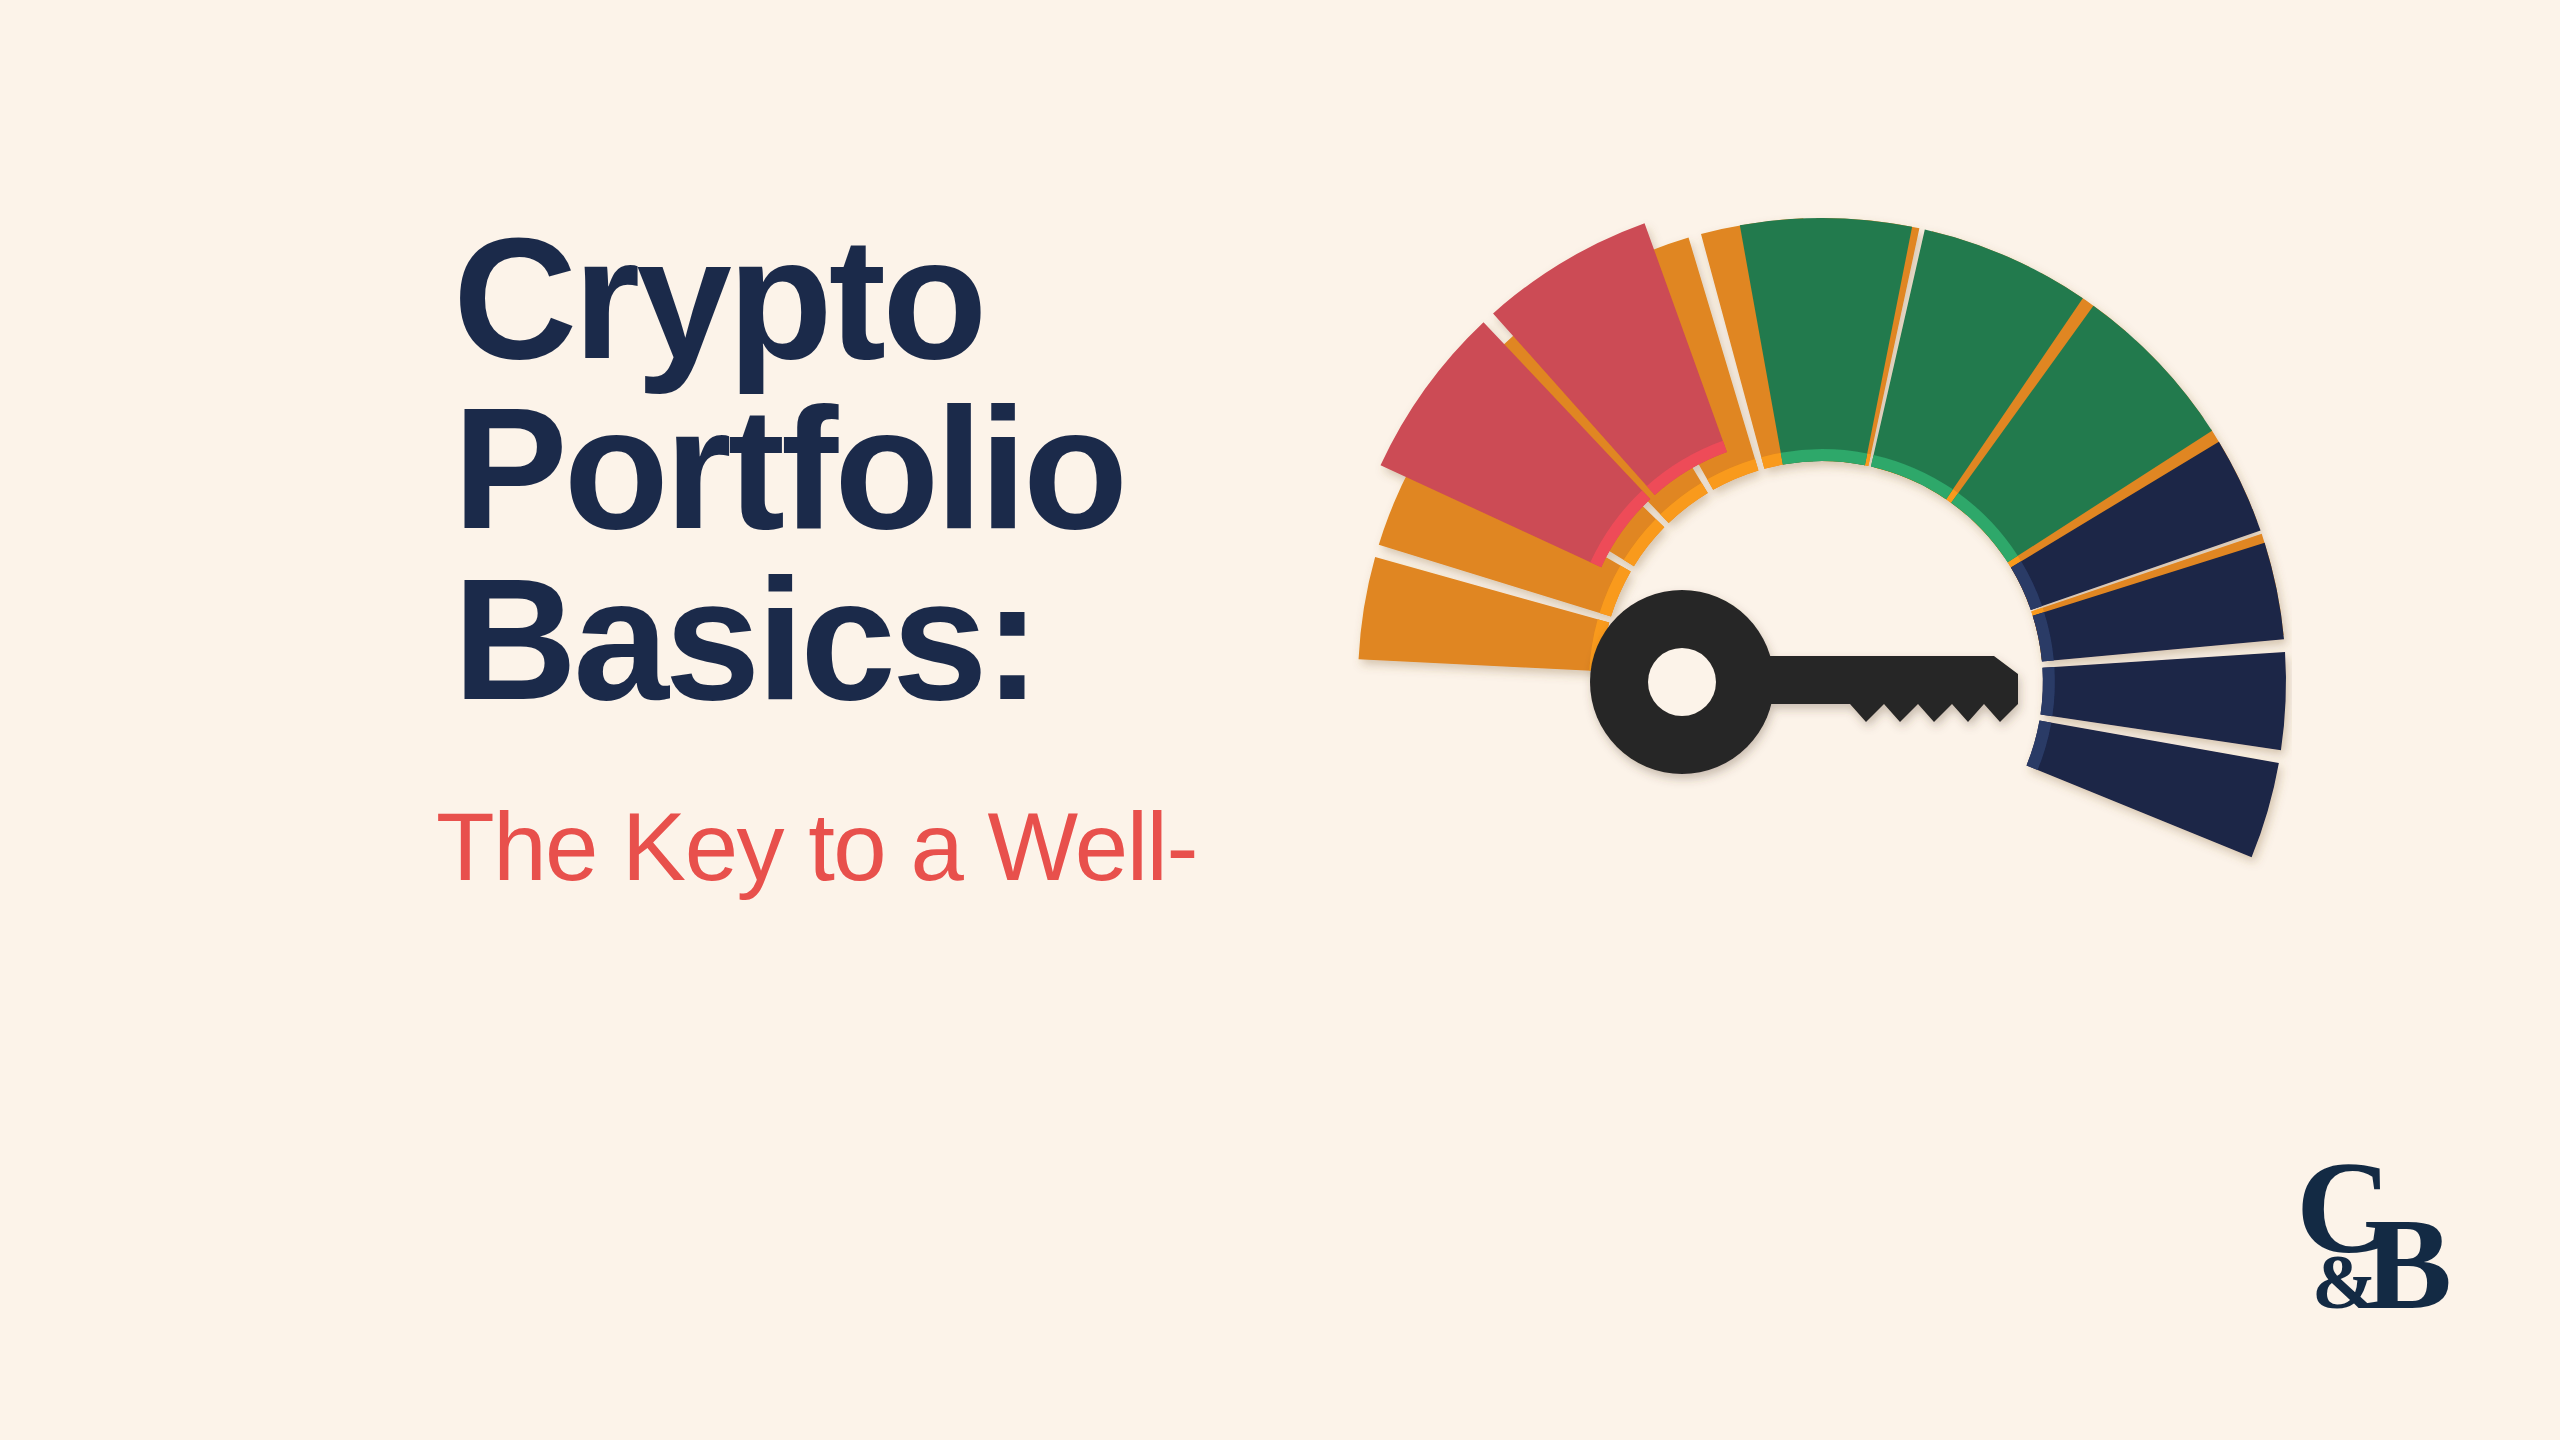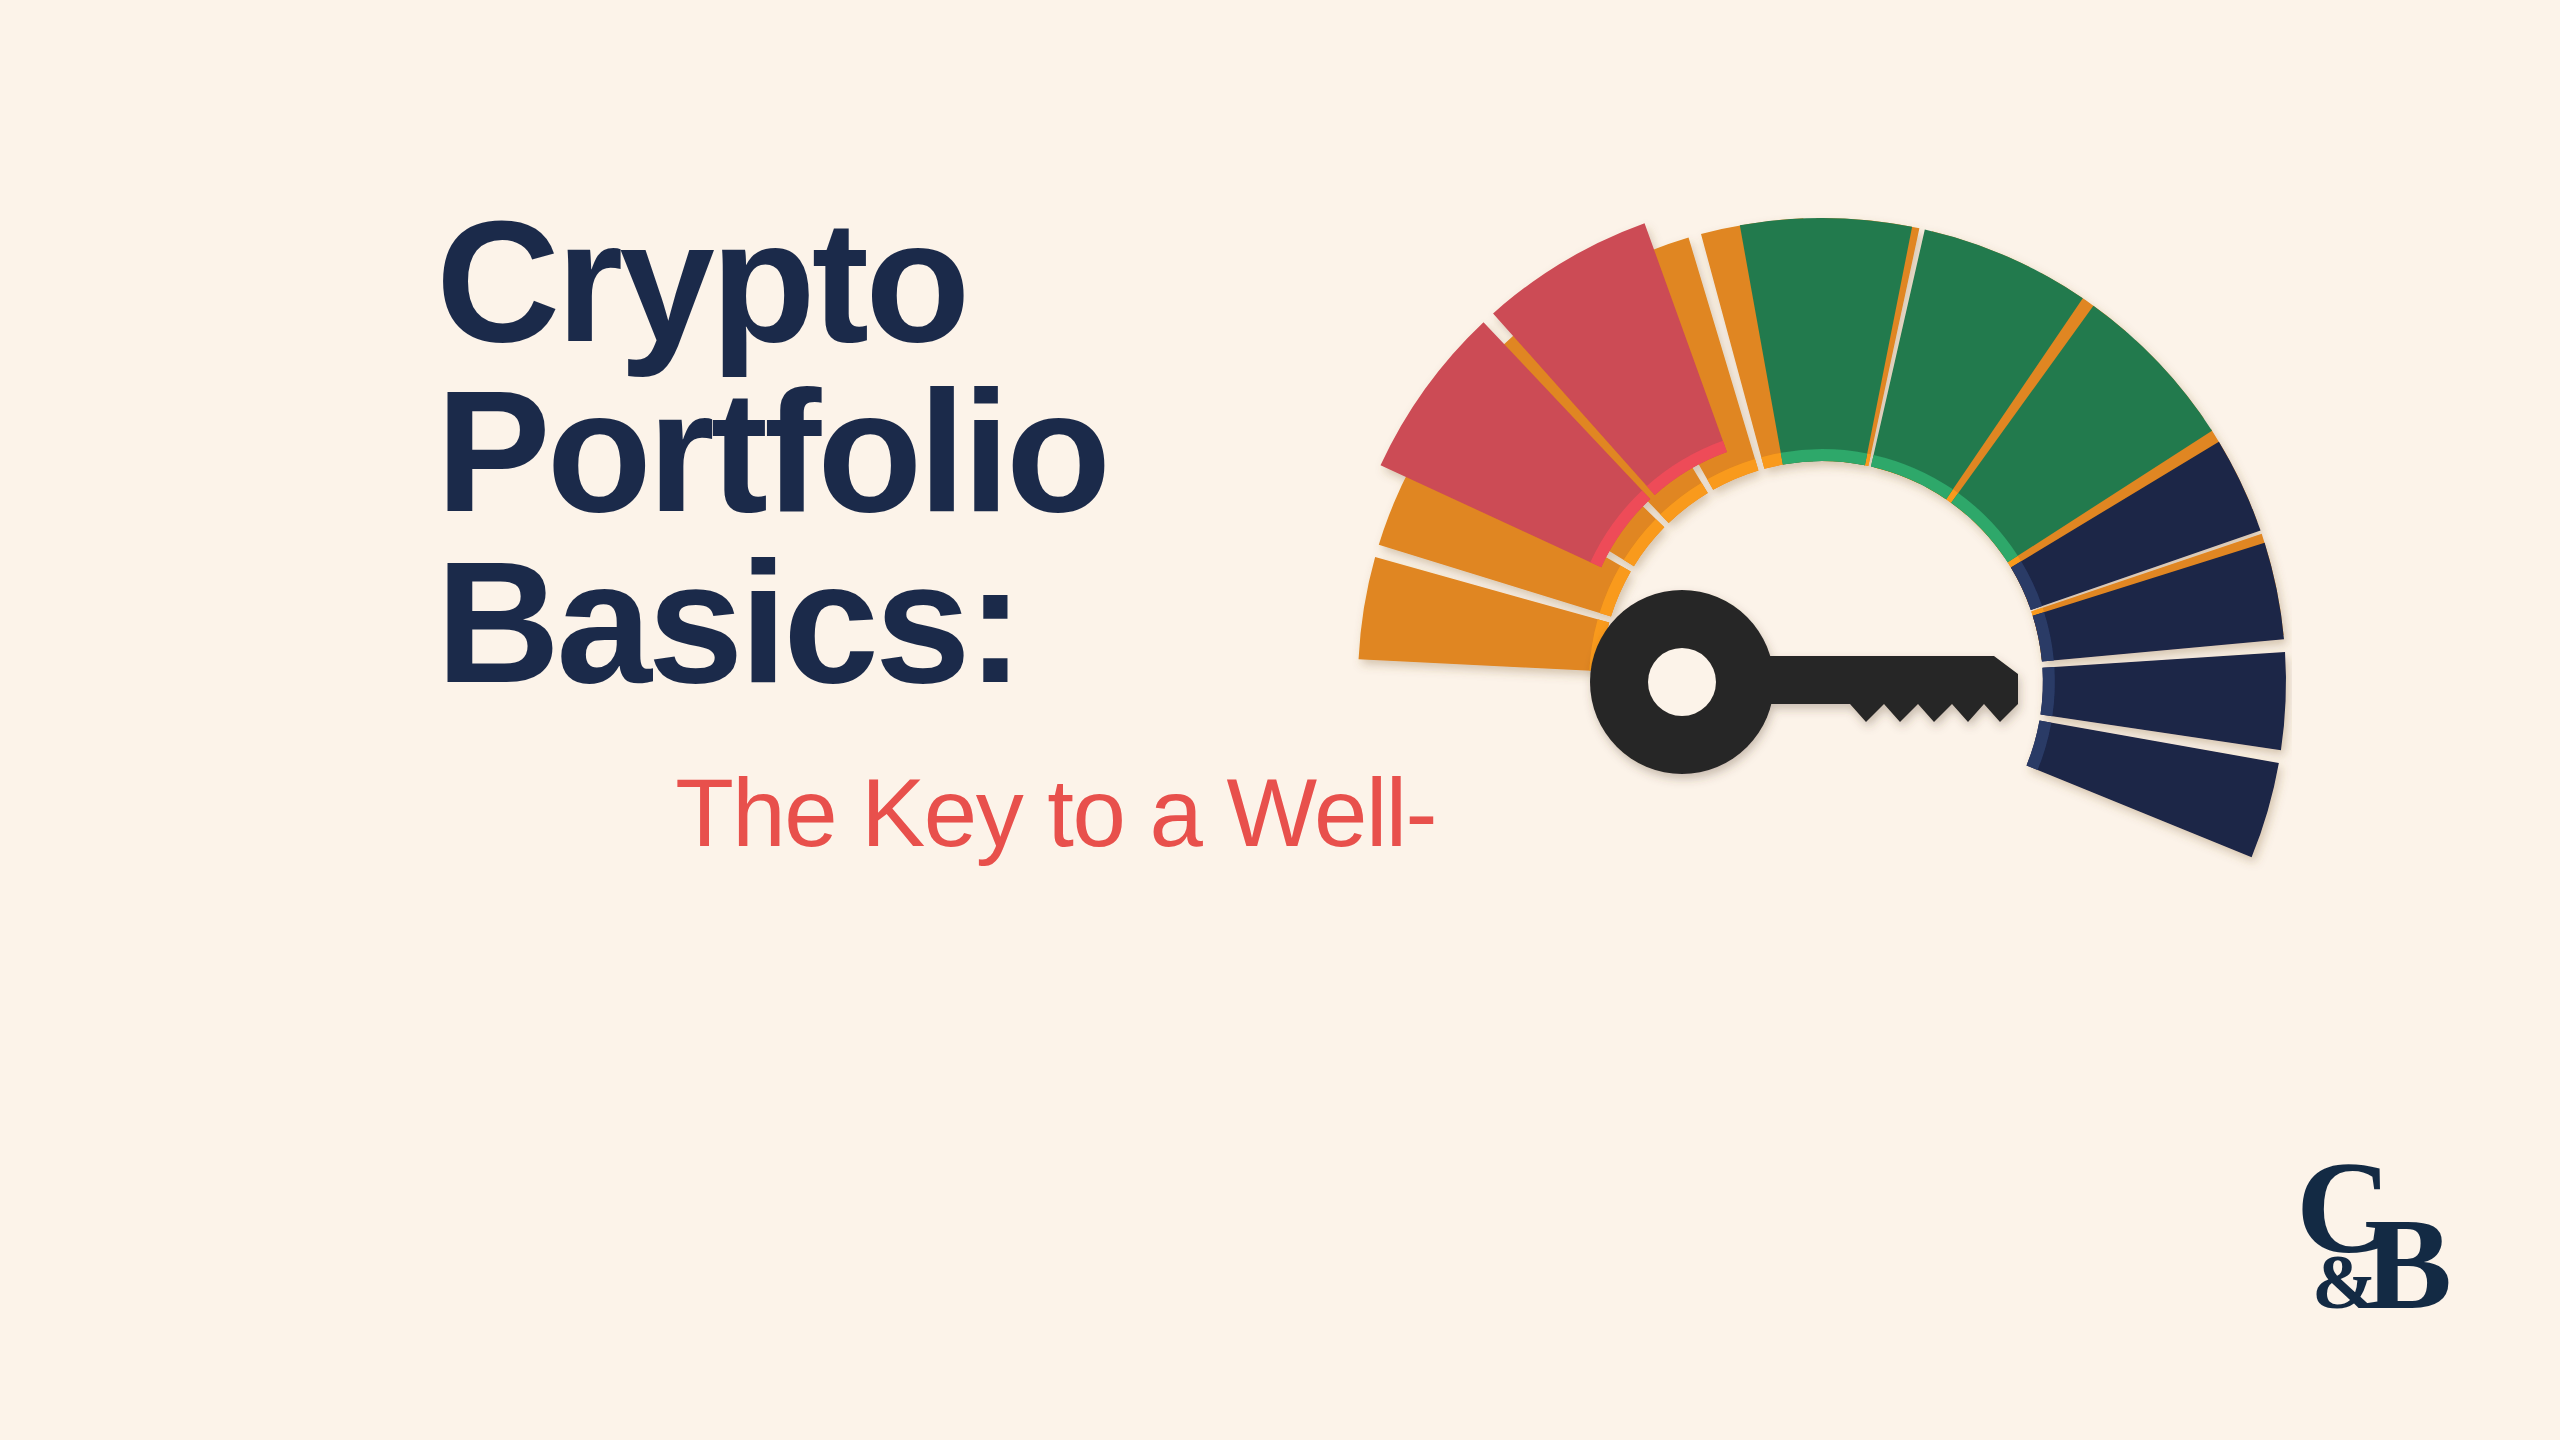--- a/index.html
+++ b/index.html
@@ -14,34 +14,33 @@
   
   .text-block{
     position:absolute;left:436px;top:196px;width:1000px;
   }
   .headline{
     color:#1B2A4A;
     font-size:172px;
     line-height:0.99;
     font-weight:700;
     letter-spacing:-4px;
-    margin:0;
+    margin:17px;
     font-family:"Liberation Sans","DejaVu Sans",sans-serif;
   }
   .headline .hl-line{display:block;}
   .subhead{
     margin:0;
     padding-top:54px;
     color:#E8504C;
     font-size:96px;
     line-height:1.08;
     font-weight:400;
     letter-spacing:-1.5px;
     font-family:"Liberation Sans","DejaVu Sans",sans-serif;
-    text-align:right;
   }
   .subhead .sh-line{display:block;}
 
   
   .logo{
     position:absolute;left:2296px;top:1148px;
     width:180px;height:180px;
     color:#132A44;
   }
   .logo svg{display:block;width:180px;height:180px;}

